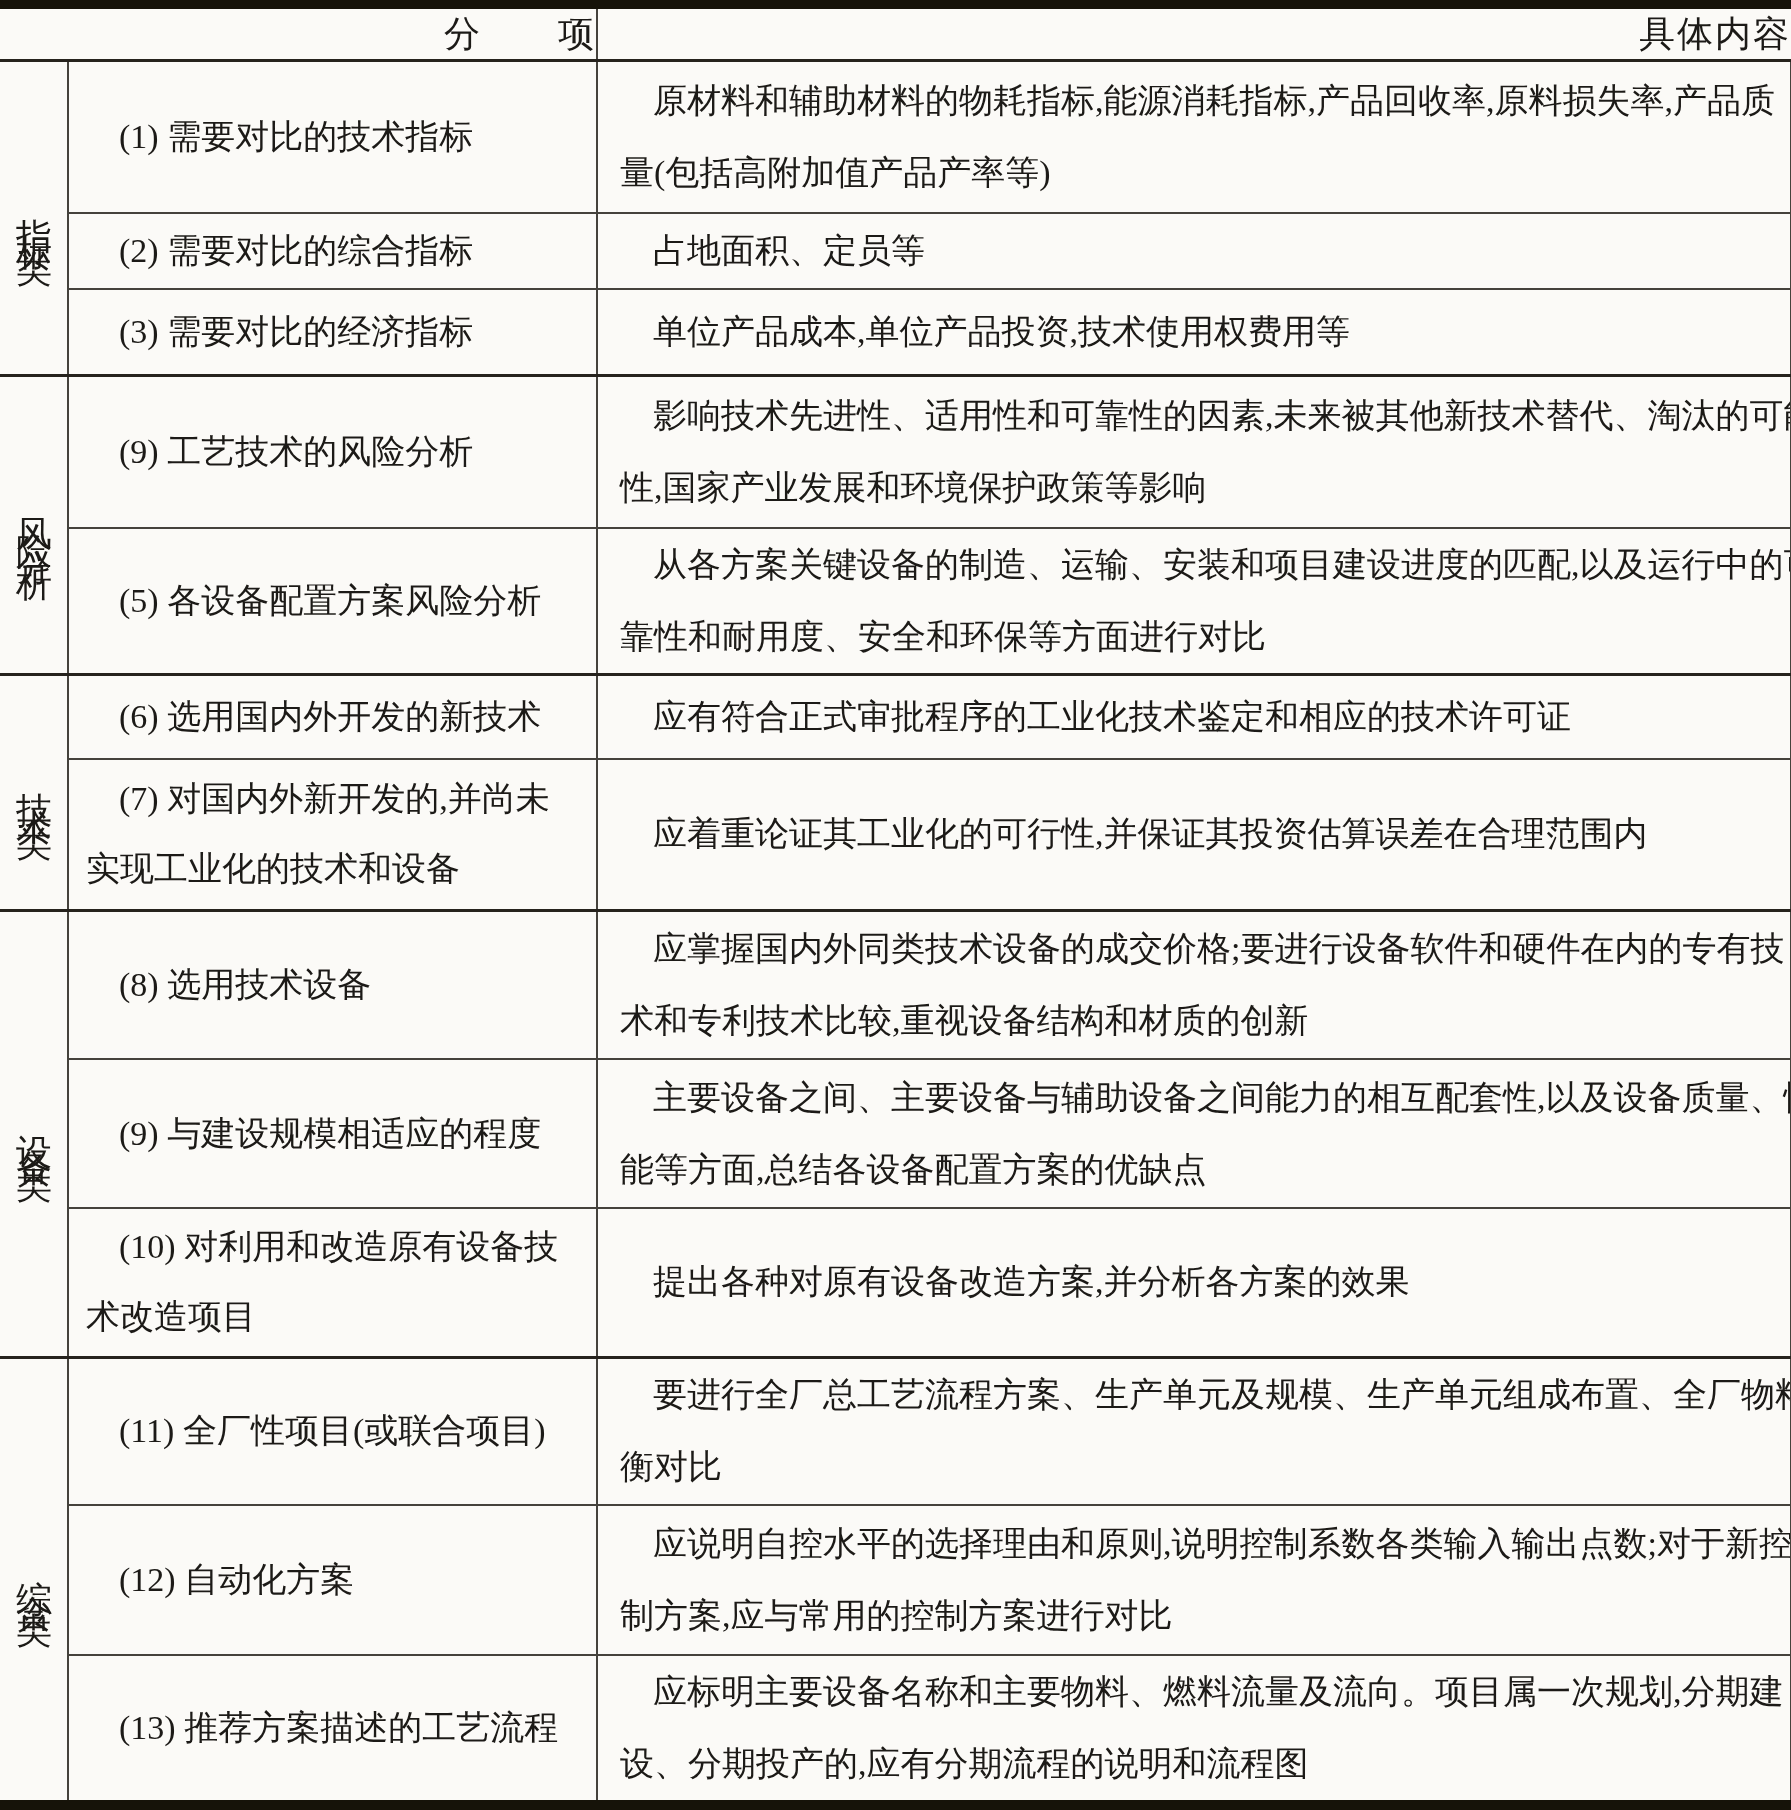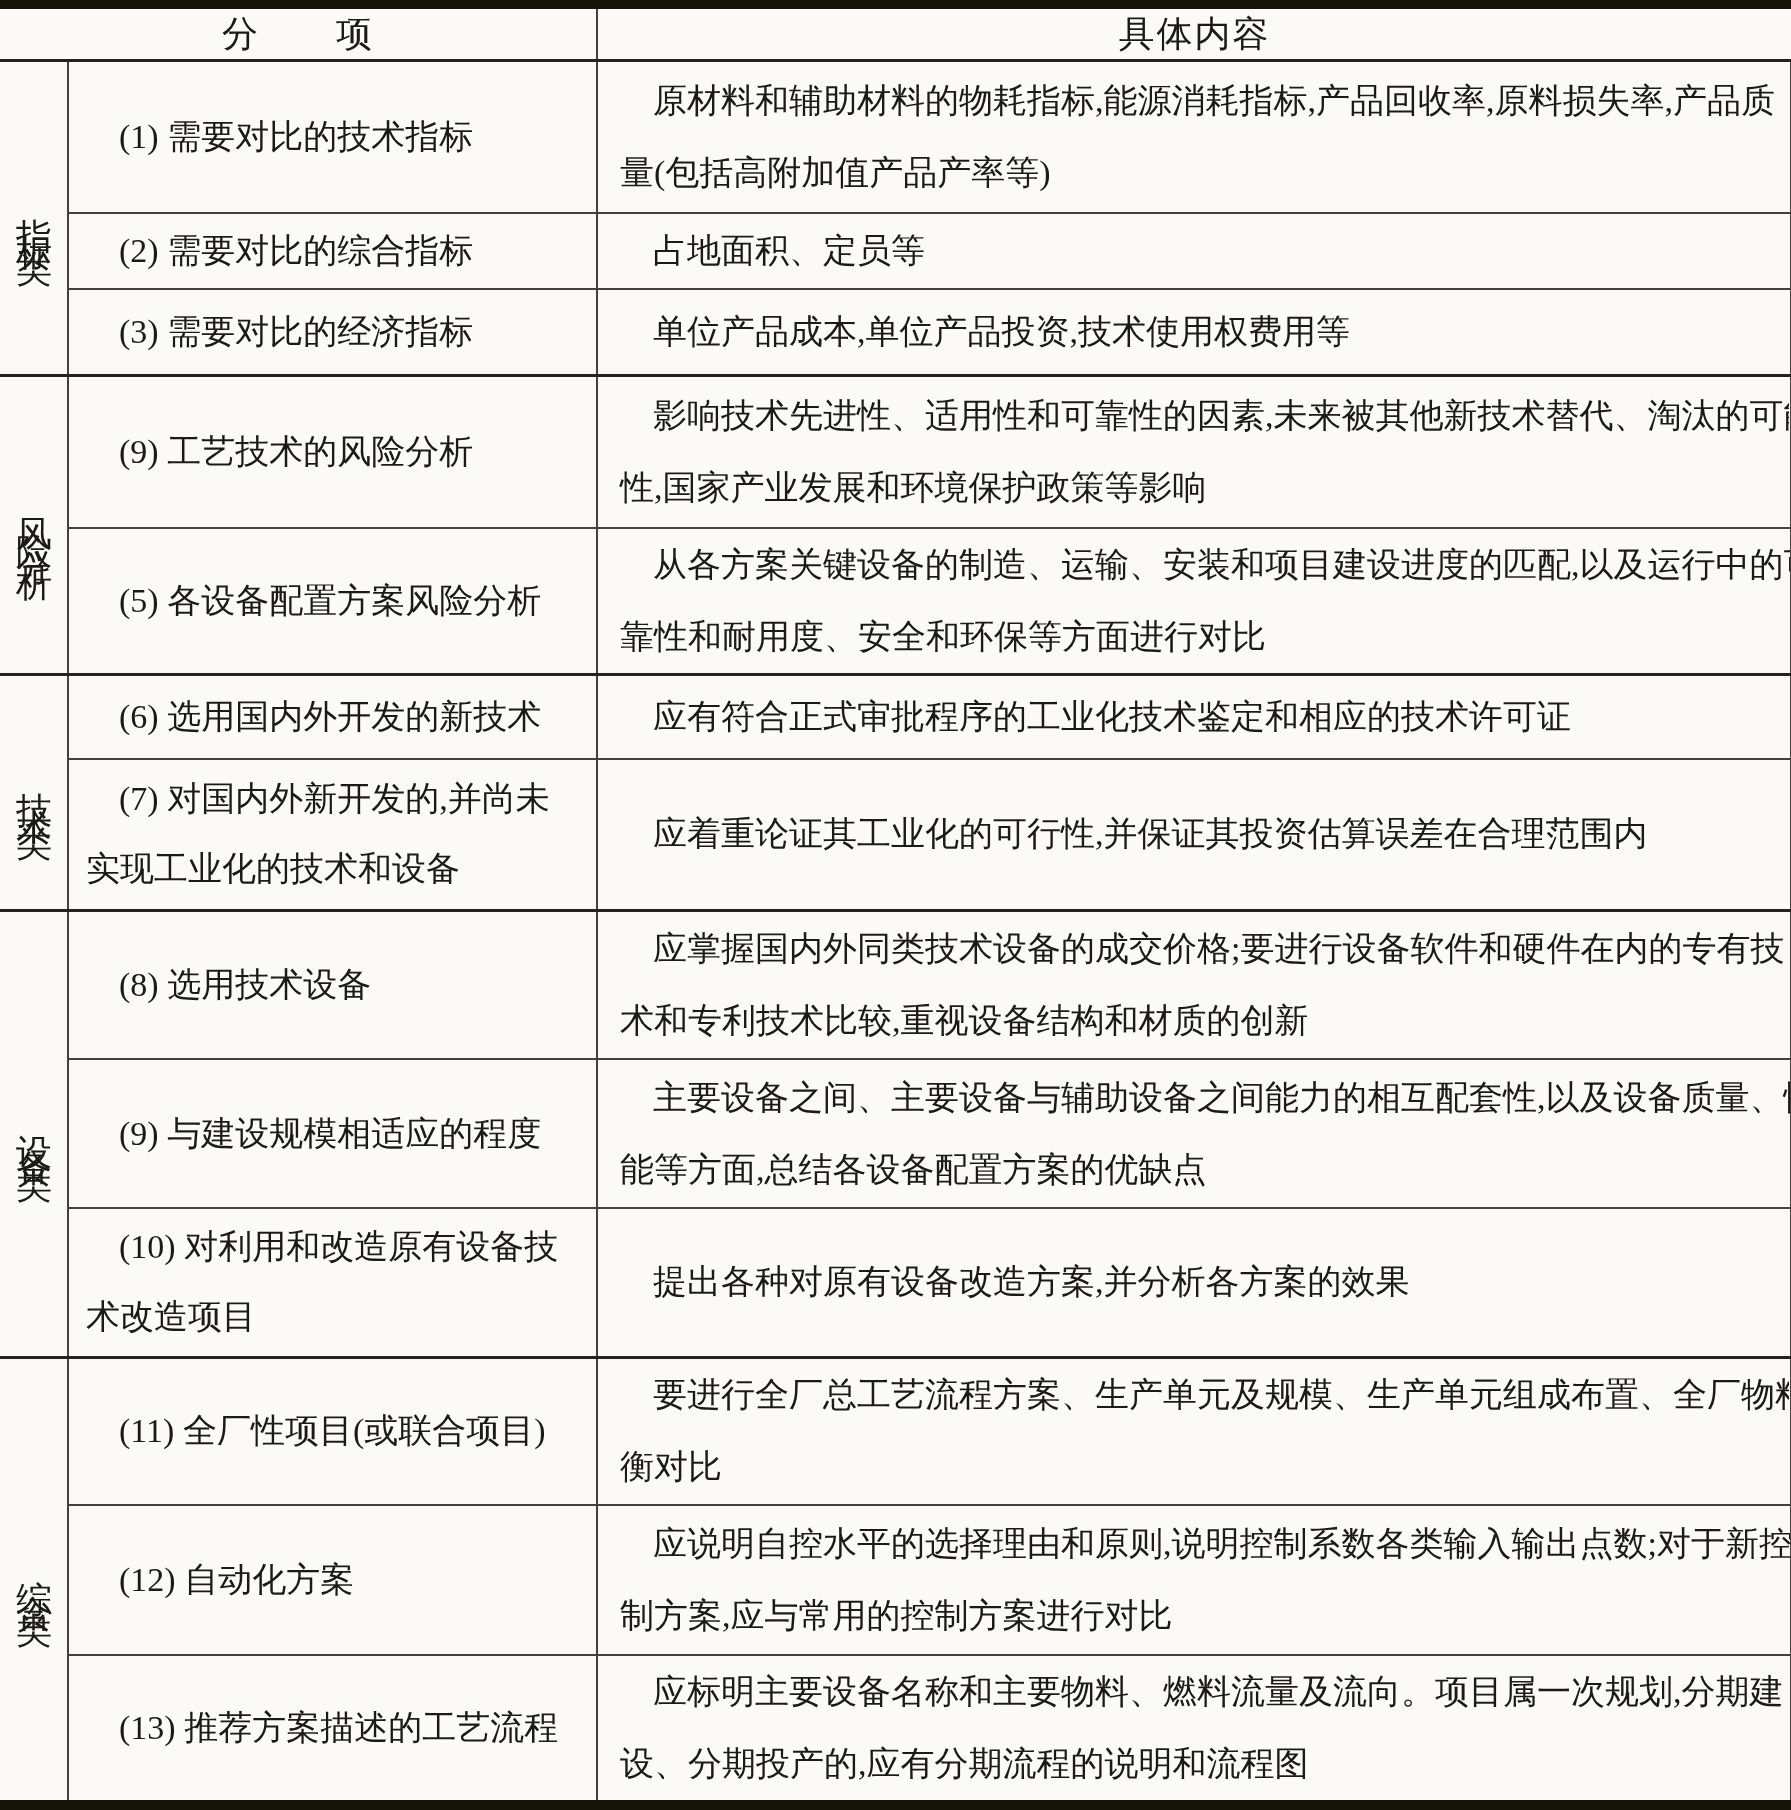--- a/index.html
+++ b/index.html
@@ -24,32 +24,32 @@
   col.c-content{width:1194px;}
   td{
     border:2px solid var(--line);
     vertical-align:middle;
     font-size:34px;
     overflow:hidden;
   }
   
   td.hdr{
     border-top:none;
-    text-align:center;
+    text-align:right;
     font-size:36px;
     letter-spacing:2px;
     white-space:pre;
   }
   td.hdr-item{border-left:none;}
   td.hdr-content{border-right:none;}
   
   td.cat{border-left:none;}
   td.content{border-right:2px solid var(--line);}
   
-  tr.gtop > td{border-top:3px solid var(--line-strong);border-radius:13px;}
+  tr.gtop > td{border-top:3px solid var(--line-strong);}
   
   td.cat{text-align:center;}
   .vtext{
     display:inline-block;
     writing-mode:vertical-rl;
     text-orientation:upright;
     letter-spacing:16px;
     font-size:36px;
     line-height:68px;
   }

